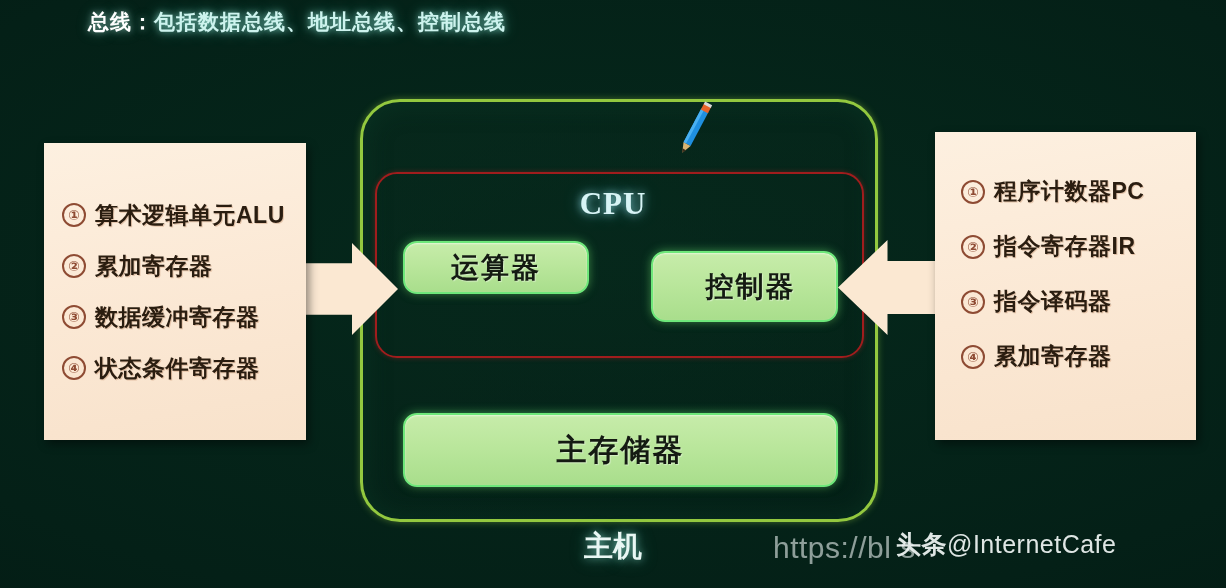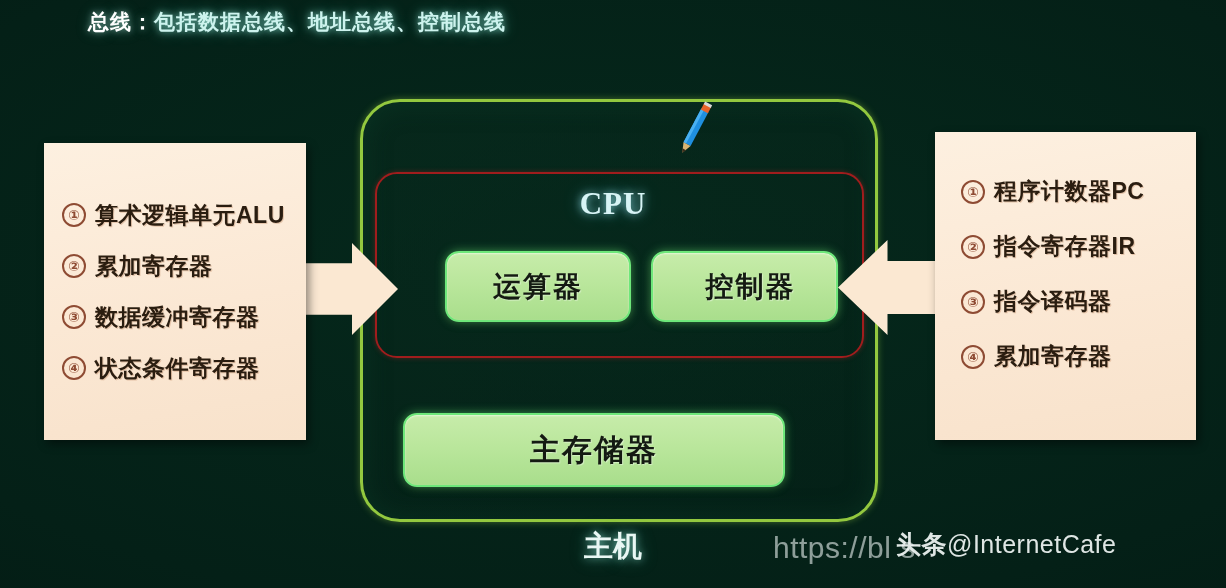--- a/index.html
+++ b/index.html
@@ -99,23 +99,23 @@
     align-items: center;
     justify-content: center;
   }
   .green-box .gb-label {
     font-size: 28px;
     font-weight: bold;
     color: #141a12;
     letter-spacing: 2px;
     text-shadow: 1px 1px 1px rgba(255,255,255,.45);
   }
-  #box-alu   { left: 403px; top: 251px; width: 186px; height: 71px; margin-left: 42px; }
+  #box-alu   { left: 403px; top: 241px; width: 186px; height: 53px; }
   #box-ctrl  { left: 651px; top: 251px; width: 187px; height: 71px; padding-left: 12px; }
-  #box-mem   { left: 403px; top: 413px; width: 382px; height: 74px; }
+  #box-mem   { left: 403px; top: 413px; width: 435px; height: 74px; }
   #box-mem .gb-label { font-size: 30px; }
 
   
   .side-panel {
     position: absolute;
     background: linear-gradient(170deg, #fdf0e0 0%, #fbe8d4 55%, #f8e2cb 100%);
     box-shadow: 3px 4px 9px rgba(0,0,0,.45);
     box-sizing: border-box;
   }
   #panel-left  { left: 44px;  top: 143px; width: 262px; height: 297px; }

